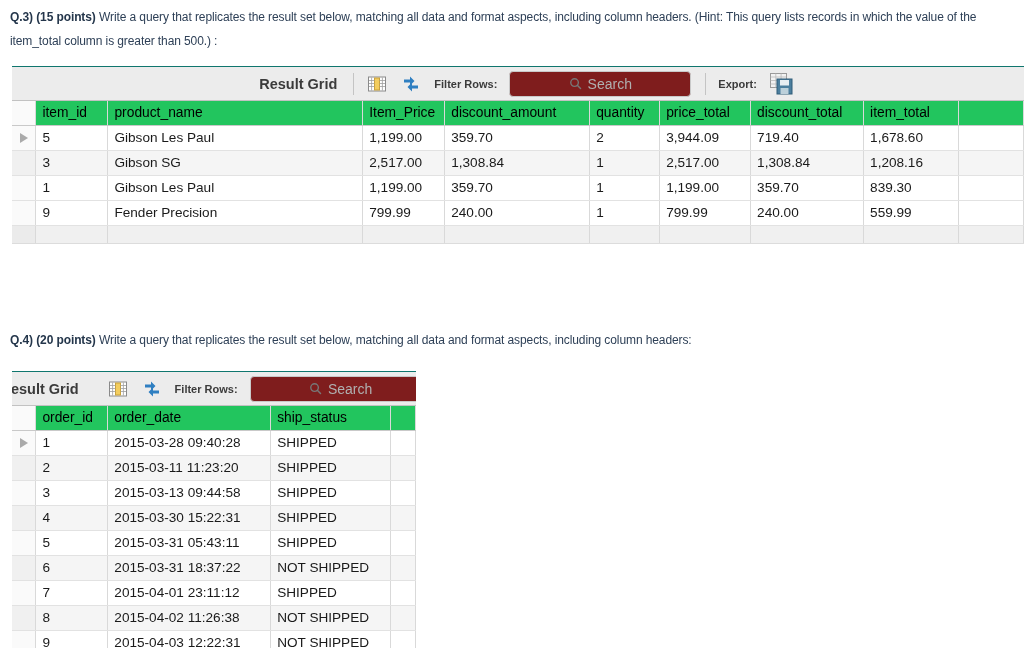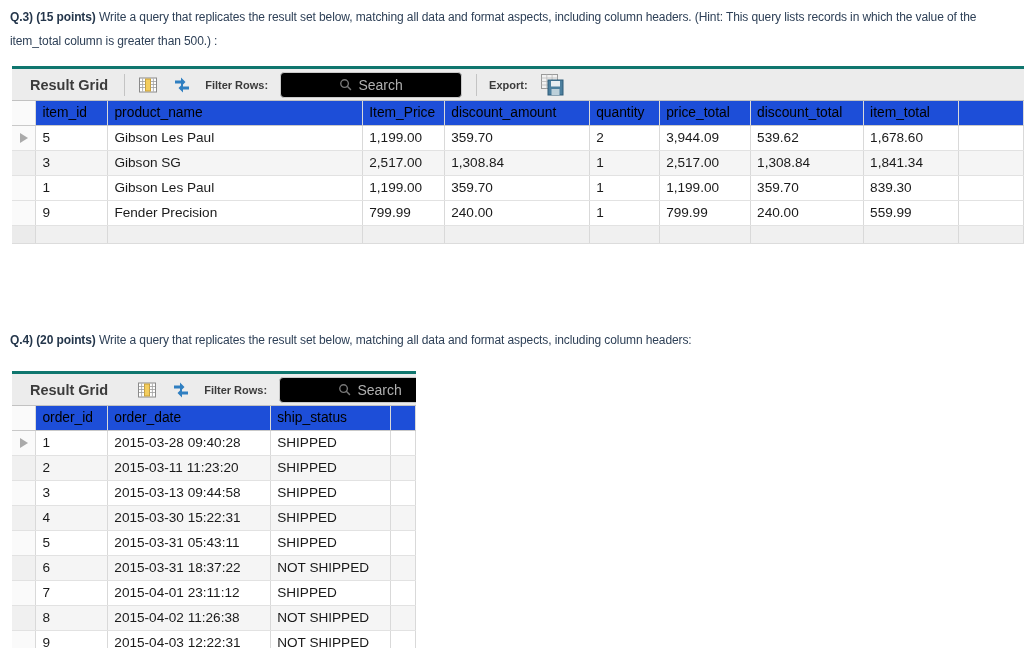--- a/index.html
+++ b/index.html
@@ -33,28 +33,29 @@
   
   .grid-widget {
     position: absolute;
     overflow: hidden;
   }
   #grid1 { left: 12px; top: 66px; width: 1012px; }
   #grid2 { left: 12px; top: 371px; width: 404px; }
 
   .toolbar {
     background: #ececec;
-    border-top: 3px solid #0f766e;
+    border-top: 1px solid #0f766e;
     border-bottom: 1px solid #c2c2c2;
     height: 35px;
     display: flex;
     align-items: center;
     box-sizing: border-box;
     padding-left: 18px;
     white-space: nowrap;
+    justify-content: center;
   }
   .tb-title {
     font-size: 14.5px;
     font-weight: bold;
     color: #3b3b3b;
     margin-right: 16px;
   }
   .tb-sep {
     width: 1px;
     height: 22px;
@@ -70,21 +71,21 @@
   }
   .tb-label {
     font-size: 11px;
     font-weight: bold;
     color: #3b3b3b;
     margin-right: 12px;
   }
   .search-box {
     width: 180px;
     height: 24px;
-    background: #000000;
+    background: #7f1d1d;
     border: 1px solid #c9c9c9;
     border-radius: 4px;
     display: flex;
     align-items: center;
     justify-content: center;
     margin-right: 14px;
     flex: none;
   }
   .search-box .mag { margin-right: 6px; display:block; }
   .search-ph {
@@ -106,21 +107,21 @@
     border-bottom: 1px solid #e2e2e2;
     padding: 0 0 0 6px;
     text-align: left;
     font-weight: normal;
     height: 24px;
     line-height: 24px;
     overflow: hidden;
     white-space: nowrap;
   }
   table.rs thead th {
-    background: #1d4ed8;
+    background: #22c55e;
     border-bottom: 1px solid #c9c9c9;
     color: #000;
     font-size: 13.8px;
   }
   table.rs tr.alt td { background: #f5f5f5; }
   table.rs td.marker, table.rs th.marker {
     background: #fafafa;
     border-right: 1px solid #d9d9d9;
     padding: 0;
     text-align: center;
@@ -228,34 +229,34 @@
     </thead>
     <tbody>
         <tr>
           <td class="marker"><span class="tri"></span></td>
           <td>5</td>
           <td>Gibson Les Paul</td>
           <td>1,199.00</td>
           <td>359.70</td>
           <td>2</td>
           <td>3,944.09</td>
-          <td>539.62</td>
+          <td>719.40</td>
           <td>1,678.60</td>
           <td></td>
         </tr>
         <tr class="alt">
           <td class="marker"></td>
           <td>3</td>
           <td>Gibson SG</td>
           <td>2,517.00</td>
           <td>1,308.84</td>
           <td>1</td>
           <td>2,517.00</td>
           <td>1,308.84</td>
-          <td>1,841.34</td>
+          <td>1,208.16</td>
           <td></td>
         </tr>
         <tr>
           <td class="marker"></td>
           <td>1</td>
           <td>Gibson Les Paul</td>
           <td>1,199.00</td>
           <td>359.70</td>
           <td>1</td>
           <td>1,199.00</td>

